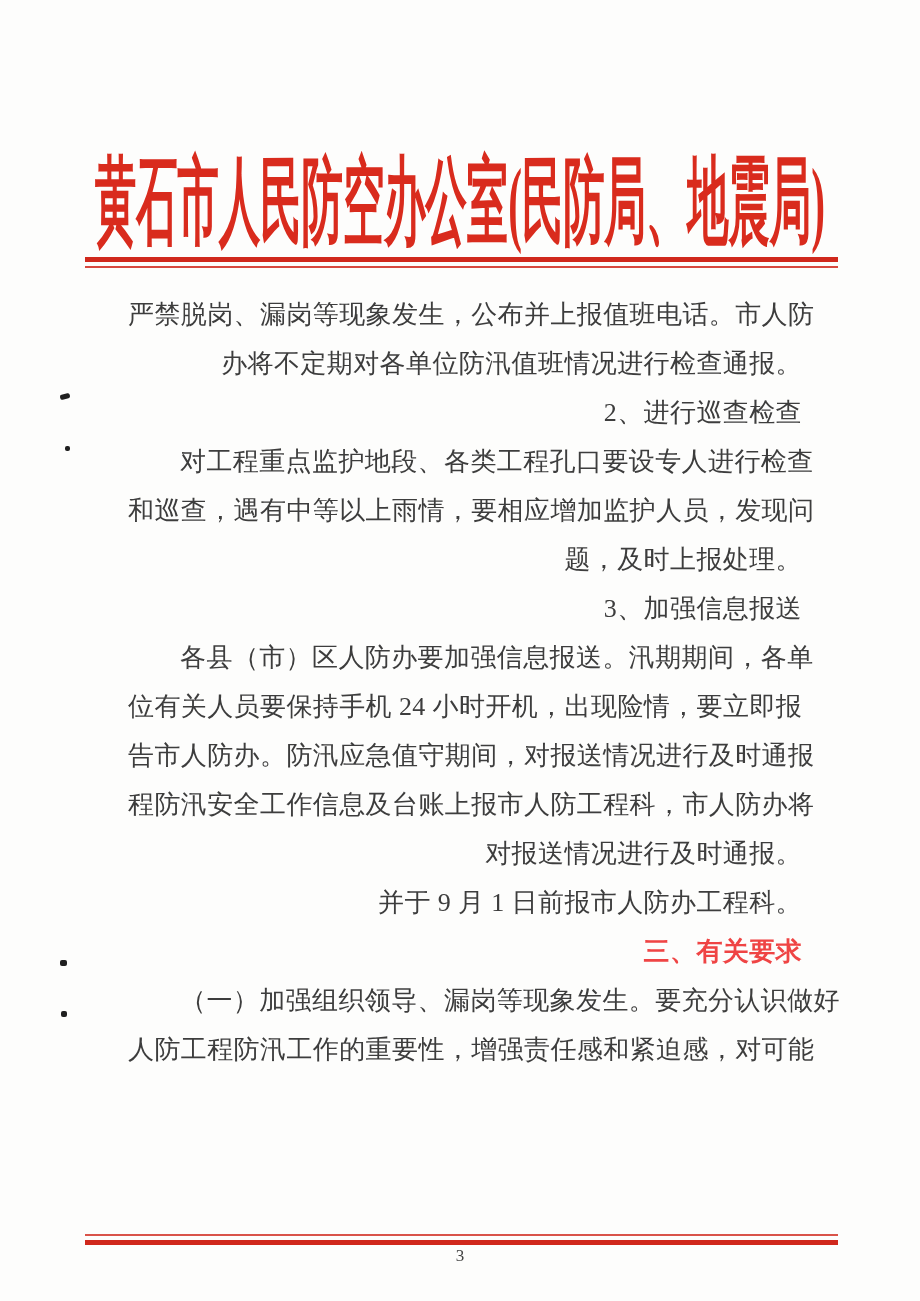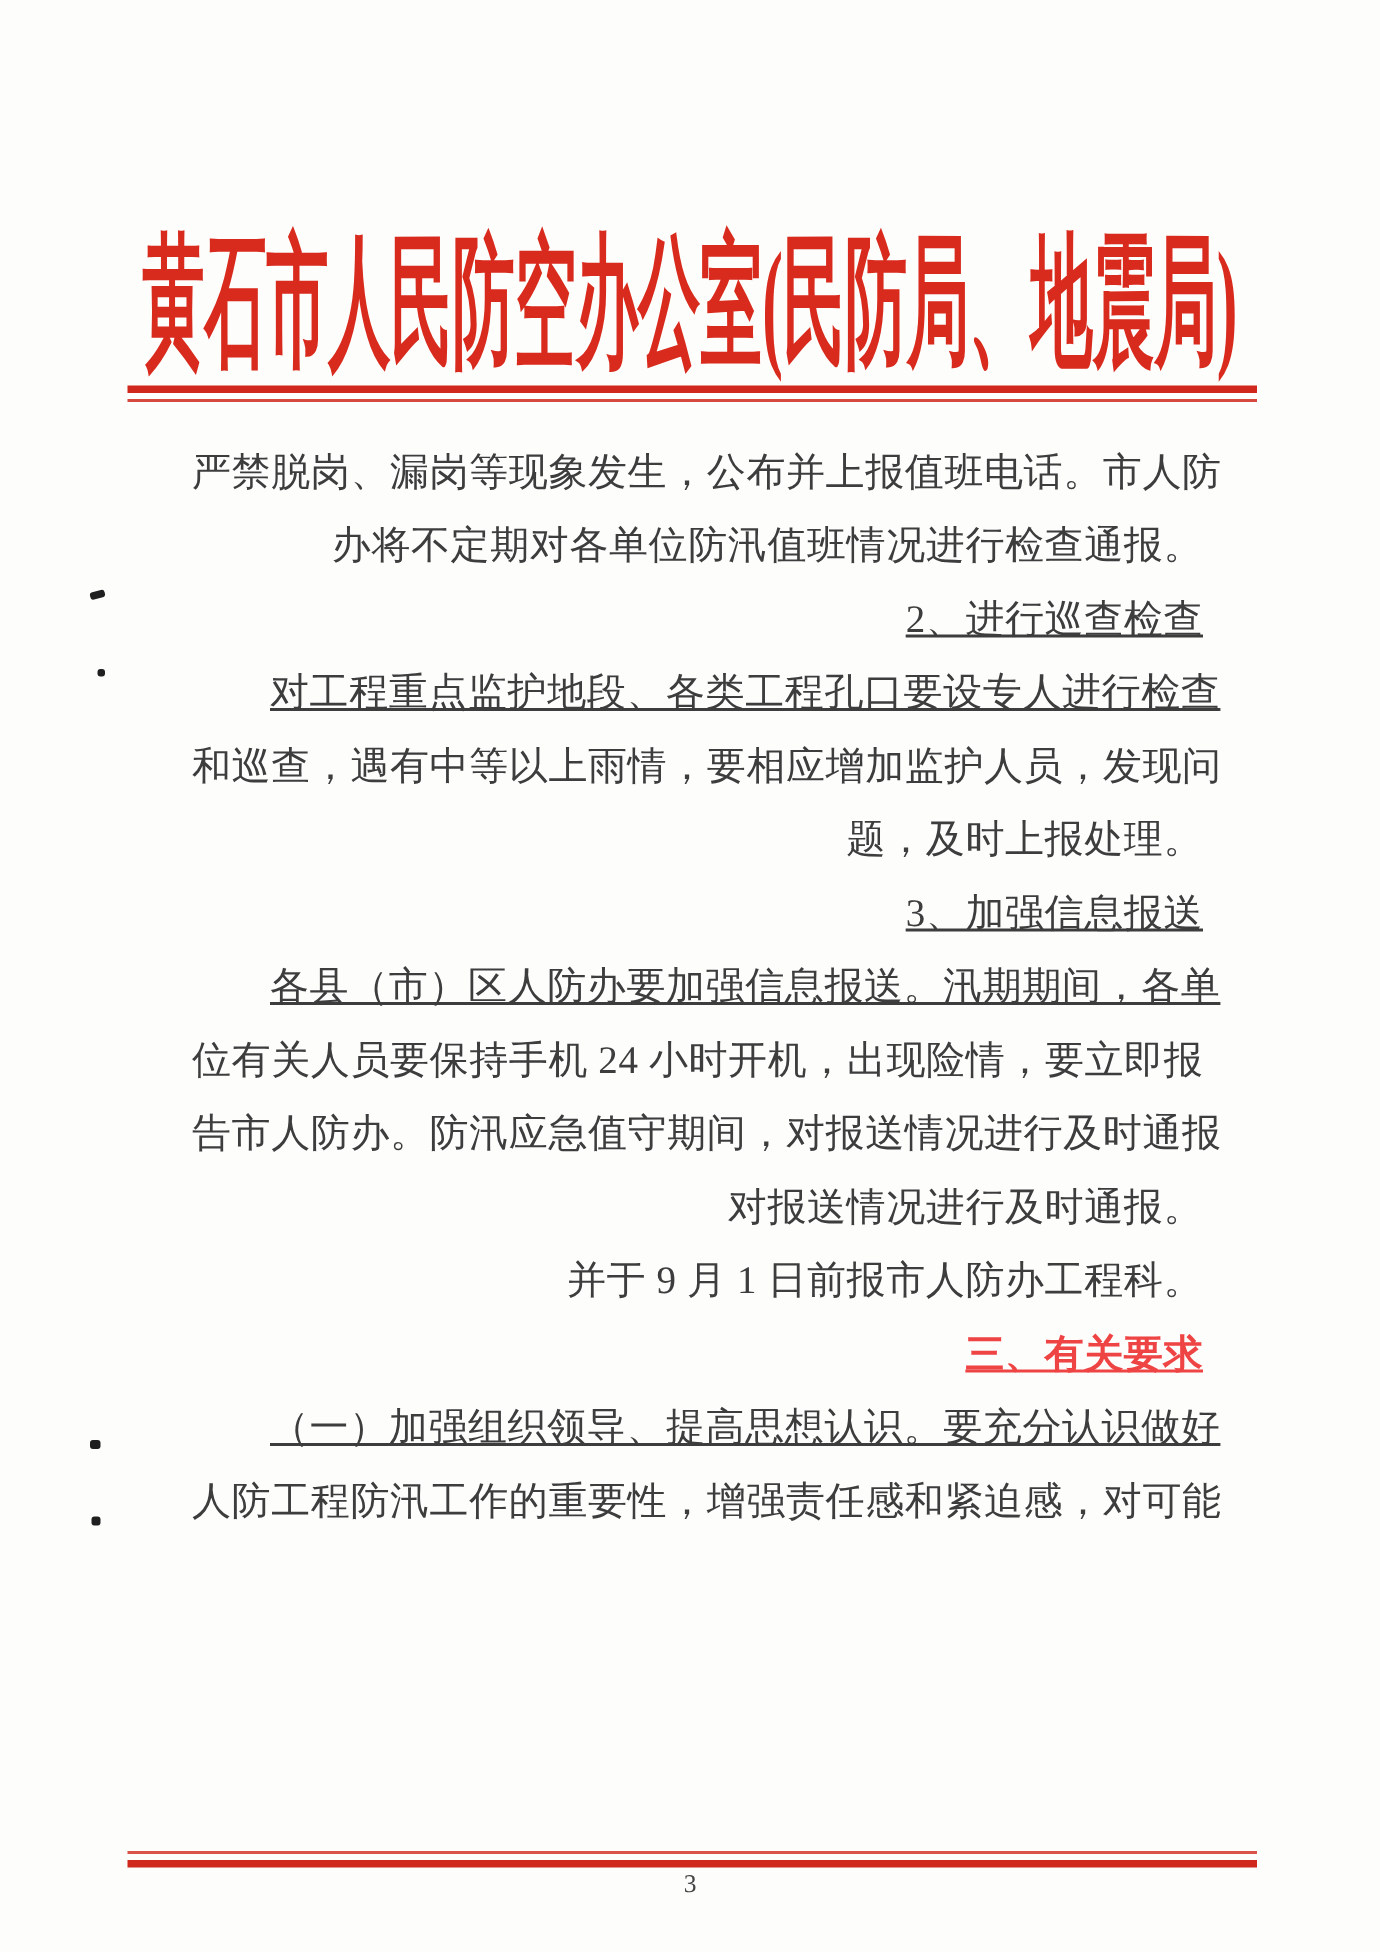--- a/index.html
+++ b/index.html
@@ -73,21 +73,20 @@
     color: var(--body-text);
     letter-spacing: 0.4px;
   }
   .line {
     height: 49px;
     white-space: nowrap;
     text-align: right;
   }
   .line.indent {
     padding-left: 52px;
-    text-decoration: underline;
   }
   .line.bold-heading {
     font-weight: 700;
     color: #ef4444;
   }
   
   .footer-rule {
     position: absolute;
     left: 85px;
     top: 1196px;
@@ -144,24 +143,25 @@
     <div class="line">严禁脱岗、漏岗等现象发生，公布并上报值班电话。市人防</div>
     <div class="line">办将不定期对各单位防汛值班情况进行检查通报。</div>
     <div class="line indent">2、进行巡查检查</div>
     <div class="line indent">对工程重点监护地段、各类工程孔口要设专人进行检查</div>
     <div class="line">和巡查，遇有中等以上雨情，要相应增加监护人员，发现问</div>
     <div class="line">题，及时上报处理。</div>
     <div class="line indent">3、加强信息报送</div>
     <div class="line indent">各县（市）区人防办要加强信息报送。汛期期间，各单</div>
     <div class="line">位有关人员要保持手机 24 小时开机，出现险情，要立即报</div>
     <div class="line">告市人防办。防汛应急值守期间，对报送情况进行及时通报</div>
+    <div class="line">程防汛安全工作信息及台账上报市人防工程科，市人防办将</div>
     <div class="line">对报送情况进行及时通报。</div>
     <div class="line">并于 9 月 1 日前报市人防办工程科。</div>
     <div class="line indent bold-heading">三、有关要求</div>
-    <div class="line indent">（一）加强组织领导、提高思想认识。要充分认识做好</div>
+    <div class="line indent">（一）加强组织领导、漏岗等现象发生。要充分认识做好</div>
     <div class="line">人防工程防汛工作的重要性，增强责任感和紧迫感，对可能</div>
   </div>
 
   <div class="footer-rule">
     <div class="thin"></div>
     <div class="gap"></div>
     <div class="thick"></div>
   </div>
 
   <div class="page-number">3</div>

